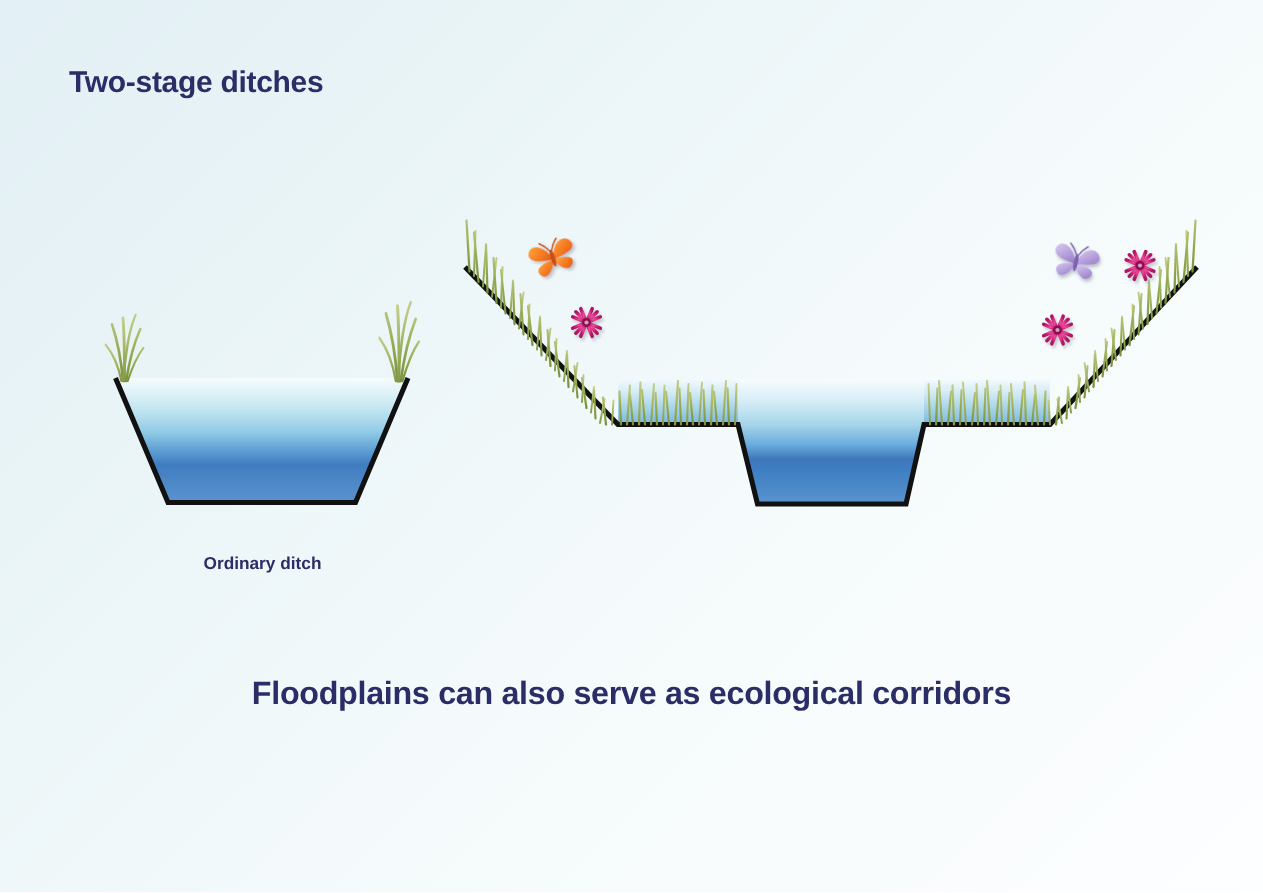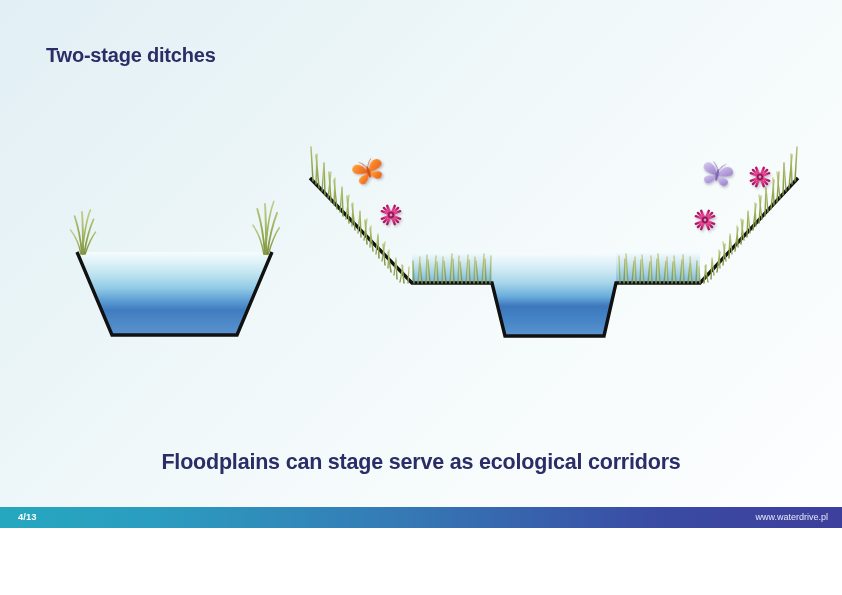--- a/index.html
+++ b/index.html
@@ -8,21 +8,21 @@
   }
   body {
     width: 842px;
     height: 595px;
     overflow: hidden;
     font-family: "Liberation Sans", sans-serif;
   }
   #slide {
     position: relative;
     width: 842px;
-    height: 528px;
+    height: 595px;
     background: linear-gradient(135deg, #e2eff4 0%, #e9f4f7 25%, #f4fafb 55%, #fdfeff 100%);
     overflow: hidden;
   }
   #title {
     position: absolute;
     left: 46px;
     top: 44px;
     font-size: 20px;
     font-weight: bold;
     color: #2b2d66;
@@ -404,23 +404,20 @@
         <path d="M0,0 C3,-13 13,-14 15,-7 C16,-2 8,-1 0,0 Z" fill="url(#bflyPurple)"></path>
         <path d="M0,0 C-3,9 -10,12 -12,6 C-13,2 -7,0 0,0 Z" fill="url(#bflyPurple)"></path>
         <path d="M0,0 C3,9 10,11 12,5 C13,1 7,0 0,0 Z" fill="url(#bflyPurple)"></path>
         <ellipse cx="0" cy="-1" rx="1.5" ry="6" fill="#7f64b0"></ellipse>
         <path d="M-0.6,-6 C-3,-11 -5,-12 -6,-13" stroke="#7f64b0" stroke-width="0.9" fill="none" stroke-linecap="round"></path>
         <path d="M0.6,-6 C3,-11 5,-12 6,-13" stroke="#7f64b0" stroke-width="0.9" fill="none" stroke-linecap="round"></path>
       </g>
     </g>
   </svg>
 
+  <div class="caption" id="cap-ordinary">Ordinary ditch</div>
 
   <div id="statement">
-    <div>Floodplains can stage serve as ecological corridors</div>
+    <div>Floodplains can also serve as ecological corridors</div>
   </div>
 
-  <div id="footer">
-    <div id="page-num">4/13</div>
-    <div id="site-url">www.waterdrive.pl</div>
-  </div>
 
 </div>
 
 </body></html>

